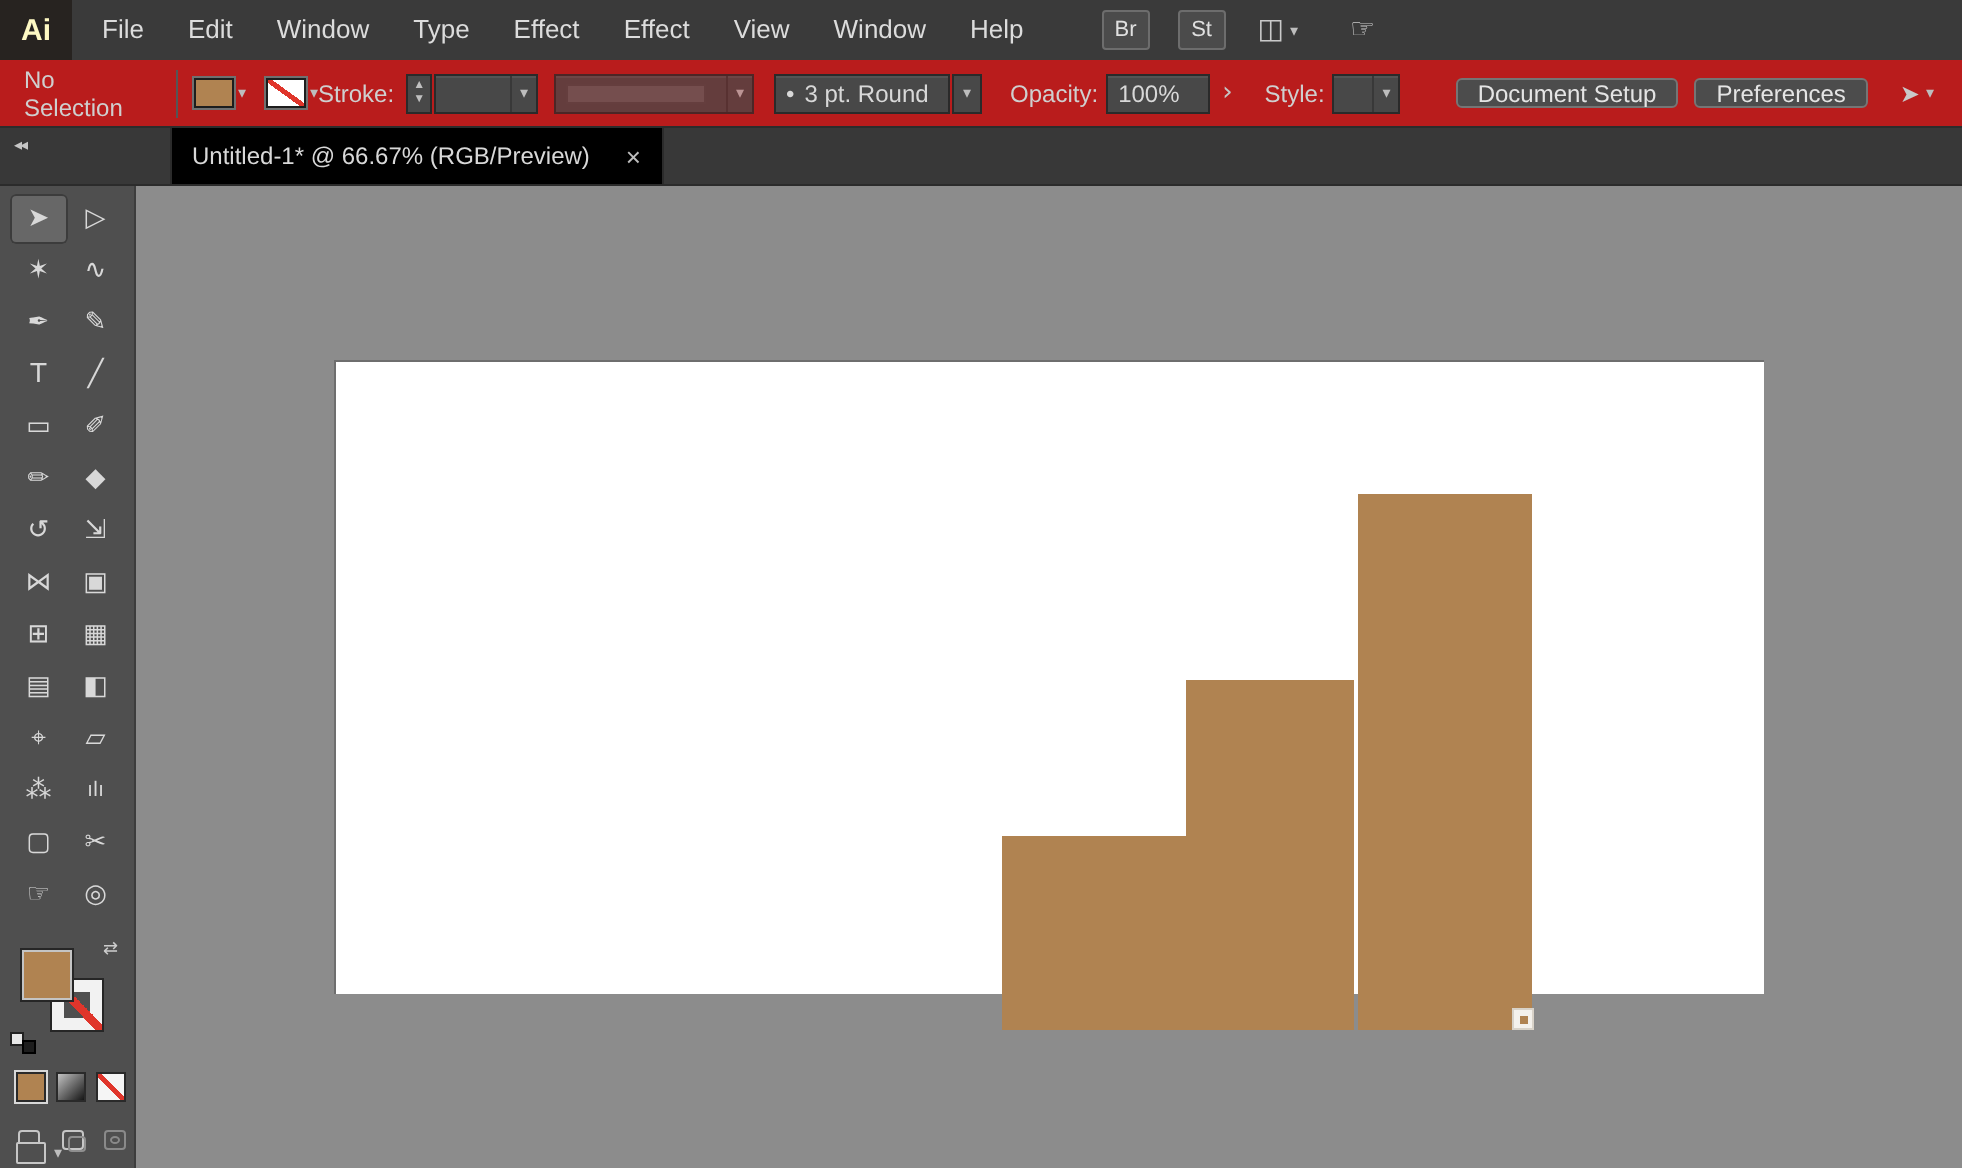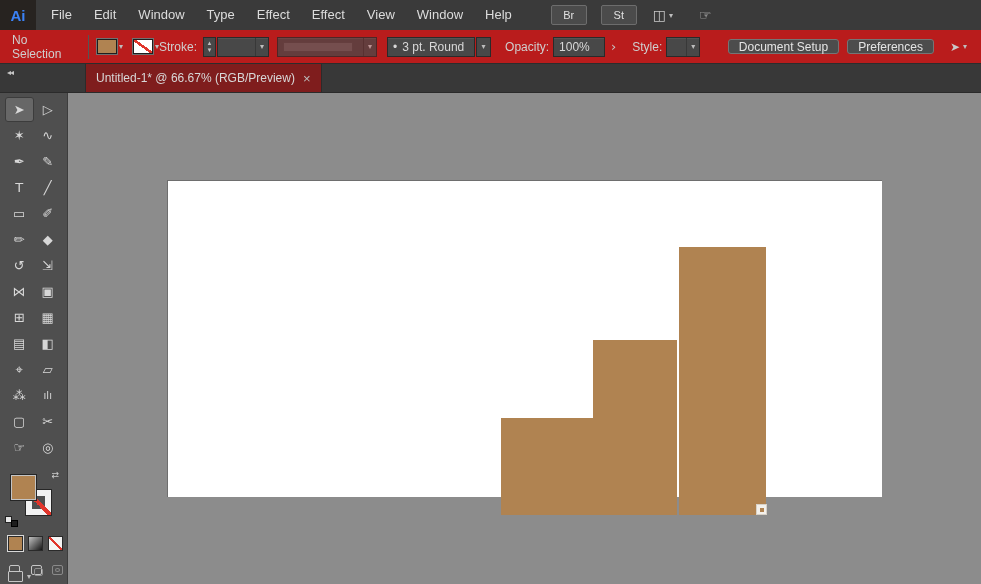--- a/index.html
+++ b/index.html
@@ -19,21 +19,21 @@
   #app-logo {
     width: 36px; height: 30px; background: #272320;
     display: flex; align-items: center; justify-content: center;
     font-weight: bold; font-size: 15px; flex-shrink: 0;
   }
   #menu-items { display: flex; align-items: center; height: 30px; margin-left: 4px; }
   .menu-item {
     padding: 0 11px; line-height: 30px; font-size: 13px; color: #dcdcdc; cursor: default;
   }
   .mb-btn {
-    width: 36px; height: 20px; margin-left: 14px; flex-shrink: 0;
+    width: 24px; height: 20px; margin-left: 14px; flex-shrink: 0;
     background: #4b4b4b; border: 1px solid #6d6d6d; border-radius: 2px;
     color: #e0e0e0; font-size: 11px; display: flex; align-items: center; justify-content: center;
   }
   #bridge-btn { margin-left: 28px; }
   .mb-icon { color: #c9c9c9; font-size: 14px; margin-left: 16px; display: flex; align-items: center; gap: 3px; }
   .dd-arrow { font-size: 8px; color: #bdbdbd; }
 
   
   #controlbar {
     position: absolute; top: 30px; left: 0; width: 981px; height: 34px;
@@ -80,22 +80,22 @@
   
   #tabbar {
     position: absolute; top: 64px; left: 0; width: 981px; height: 29px;
     background: #383838; border-bottom: 1px solid #2b2b2b; display: flex; align-items: stretch; z-index: 8;
   }
   #panel-collapse {
     width: 68px; display: flex; align-items: flex-start; padding: 4px 0 0 7px;
     color: #c6c6c6; font-size: 8px; letter-spacing: -1px;
   }
   #doc-tab {
-    margin-left: 17px; padding: 0 10px; display: flex; align-items: center; gap: 8px;
-    background: #7f1d1d; border-left: 1px solid #2b2b2b; border-right: 1px solid #2b2b2b;
+    margin-left: 17px; padding: 0 10px; display: flex; align-items: center; gap: 18px;
+    background: #000000; border-left: 1px solid #2b2b2b; border-right: 1px solid #2b2b2b;
     font-size: 12px; color: #d8d8d8;
   }
   #tab-close { color: #bdbdbd; font-size: 13px; }
 
   
   #toolbar {
     position: absolute; top: 93px; left: 0; bottom: 0; width: 68px;
     background: #4f4f4f; border-right: 1px solid #3d3d3d; z-index: 7;
   }
   #tools {
@@ -159,21 +159,21 @@
     position: absolute; background: #f4f1ec; border: 1px solid #d8d2c8;
     display: flex; align-items: center; justify-content: center;
   }
   #corner-widget .dot { width: 4px; height: 4px; }
 </style>
 </head>
 <body>
 
 <div id="menubar">
   <div id="app-logo">
-    <span style="color: #3b82f6;">Ai</span>
+    <span style="color: #fef9c3;">Ai</span>
   </div>
   <div id="menu-items">
       <span class="menu-item">File</span>
       <span class="menu-item">Edit</span>
       <span class="menu-item">Window</span>
       <span class="menu-item">Type</span>
       <span class="menu-item">Effect</span>
       <span class="menu-item">Effect</span>
       <span class="menu-item">View</span>
       <span class="menu-item">Window</span>

